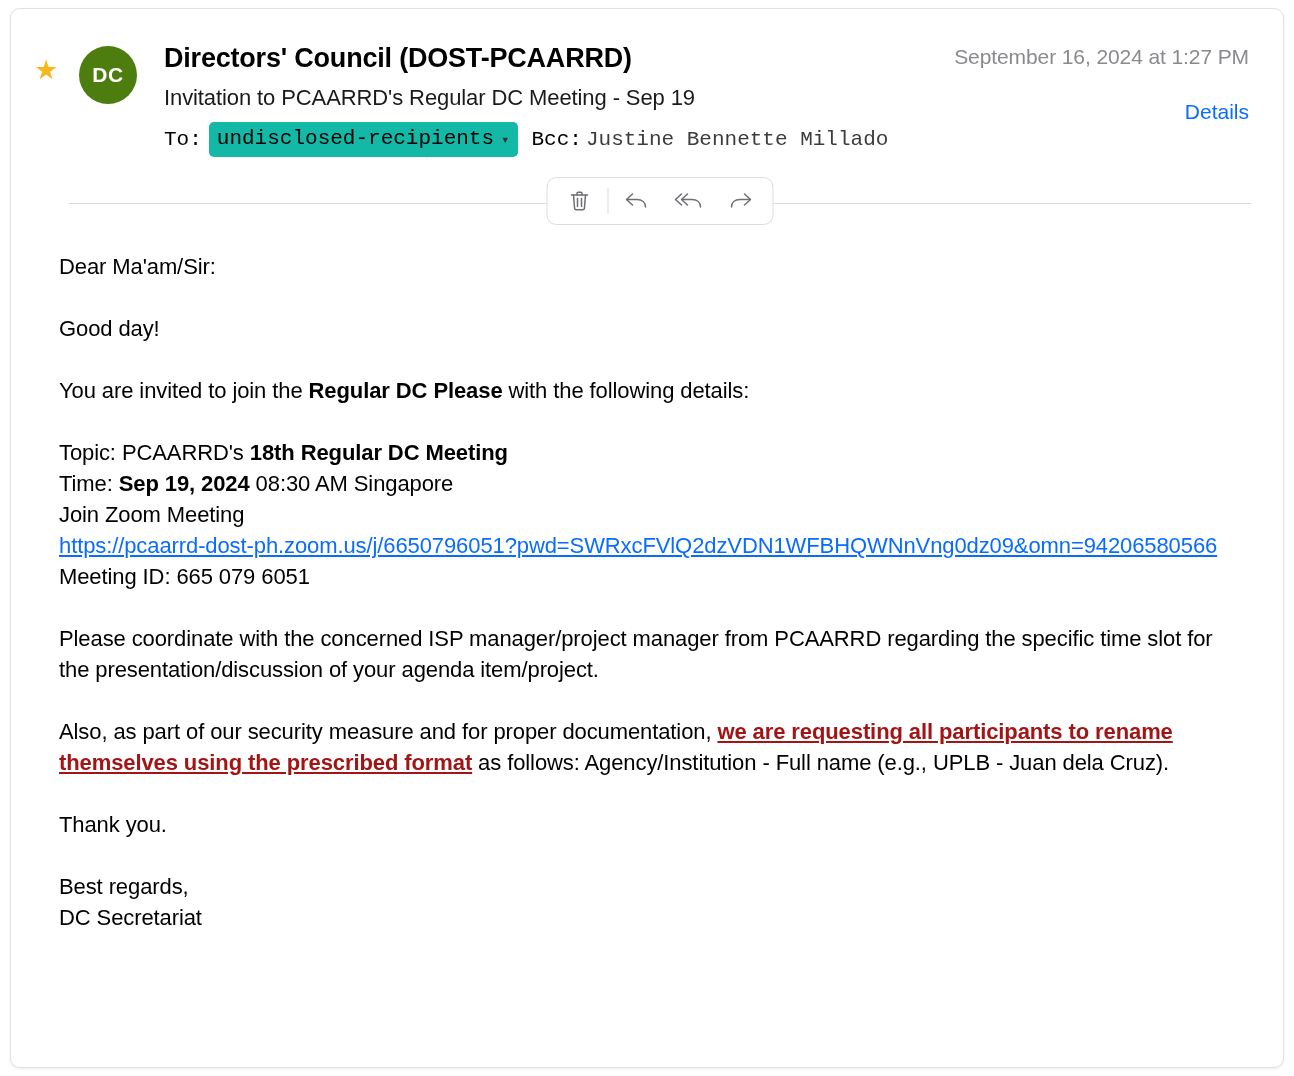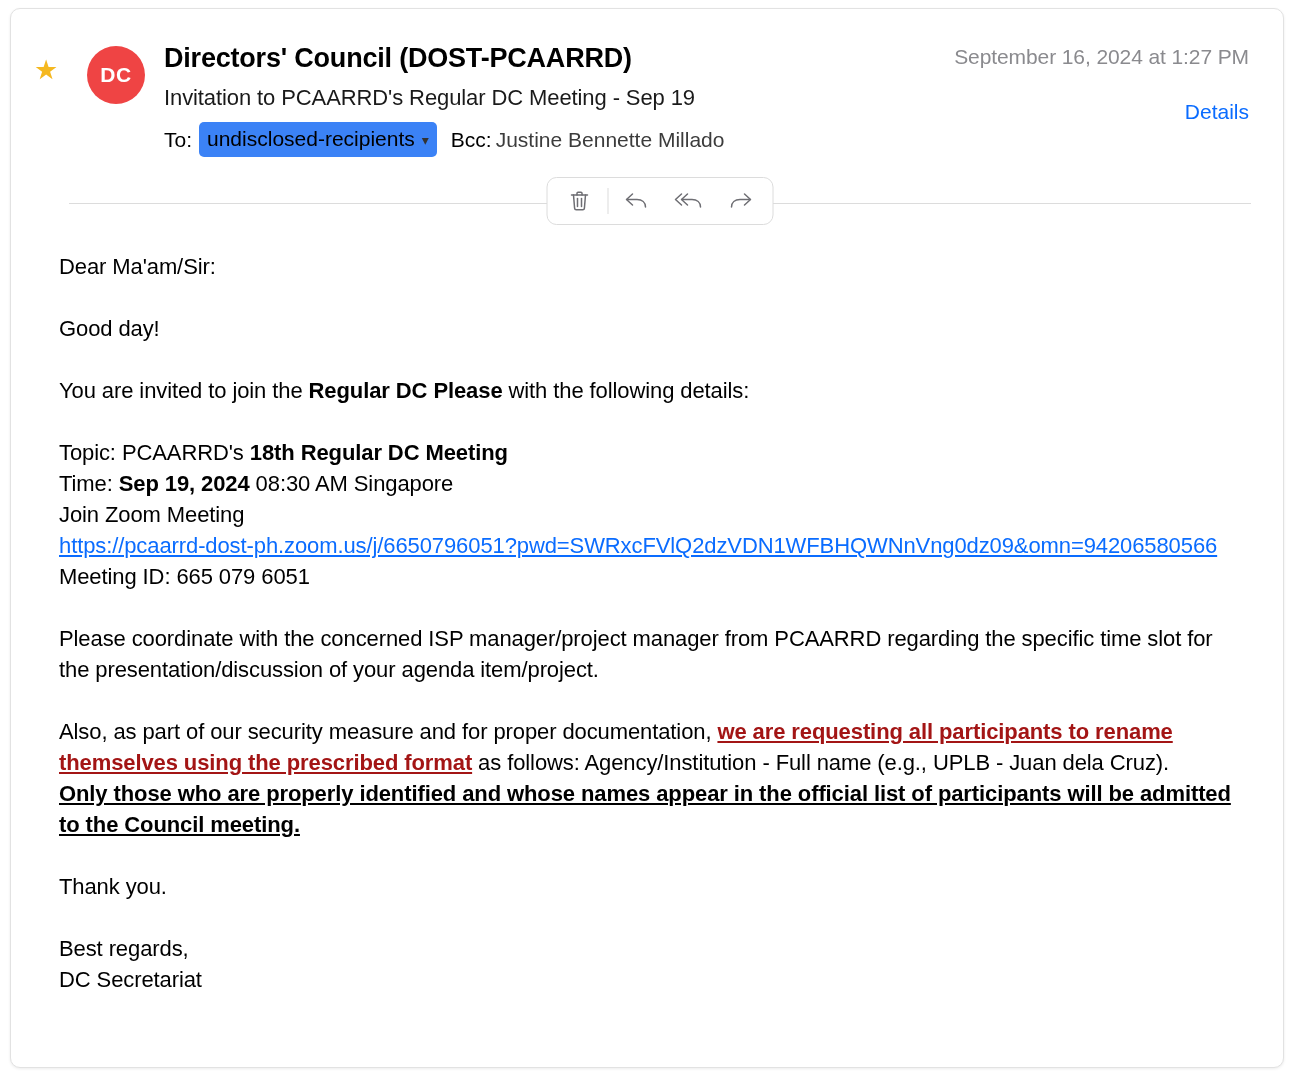--- a/index.html
+++ b/index.html
@@ -41,26 +41,26 @@
     top: 48px;
     width: 26px;
     height: 26px;
     color: #f5b820;
     font-size: 27px;
     line-height: 26px;
     text-align: center;
   }
   .avatar {
     position: absolute;
-    left: 76px;
+    left: 68px;
     top: 37px;
     width: 58px;
     height: 58px;
     border-radius: 50%;
-    background: #ef4444;
+    background: #4d7c0f;
     color: #ffffff;
     font-size: 21px;
     font-weight: 600;
     letter-spacing: 0.5px;
     display: flex;
     align-items: center;
     justify-content: center;
   }
   .head-block {
     margin-left: 131px;
@@ -81,27 +81,28 @@
     letter-spacing: -0.1px;
   }
   .recipients {
     margin-top: 8px;
     font-size: 21px;
     color: #1a1a1a;
     line-height: 30px;
     display: flex;
     align-items: center;
     flex-wrap: wrap;
+    font-family: Liberation Mono, monospace;
   }
   .recip-label {
     color: #000000;
     margin-right: 7px;
   }
   .token {
-    background: #3b82f6;
+    background: #14b8a6;
     border-radius: 5px;
     padding: 2px 8px 3px 8px;
     display: inline-flex;
     align-items: flex-start;
     color: #000000;
     font-size: 21px;
   }
   .token .chev {
     margin-left: 7px;
     font-size: 14px;
@@ -288,21 +289,20 @@
         <span class="link">https://pcaarrd-dost-ph.zoom.us/j/6650796051?pwd=SWRxcFVlQ2dzVDN1WFBHQWNnVng0dz09&amp;omn=94206580566</span>
       </div>
       <div class="tight">Meeting ID: 665 079 6051</div>
 
       <div class="spacer"></div>
 
       <p>Please coordinate with the concerned ISP manager/project manager from PCAARRD regarding the specific time slot for the presentation/discussion of your agenda item/project.</p>
 
       <p>
         <span>Also, as part of our security measure and for proper documentation, </span><span class="warn">we are requesting all participants to rename themselves using the prescribed format</span><span> as follows: Agency/Institution - Full name (e.g., UPLB - Juan dela Cruz).</span><br>
-        <span class="ul-bold">Only those who are properly identified and whose names appear in the official list of participants will be admitted to the Council meeting.</span>
       </p>
 
       <p>Thank you.</p>
 
       <div class="tight">Best regards,</div>
       <div class="tight">DC Secretariat</div>
     </div>
 
   </div>
 </div>

